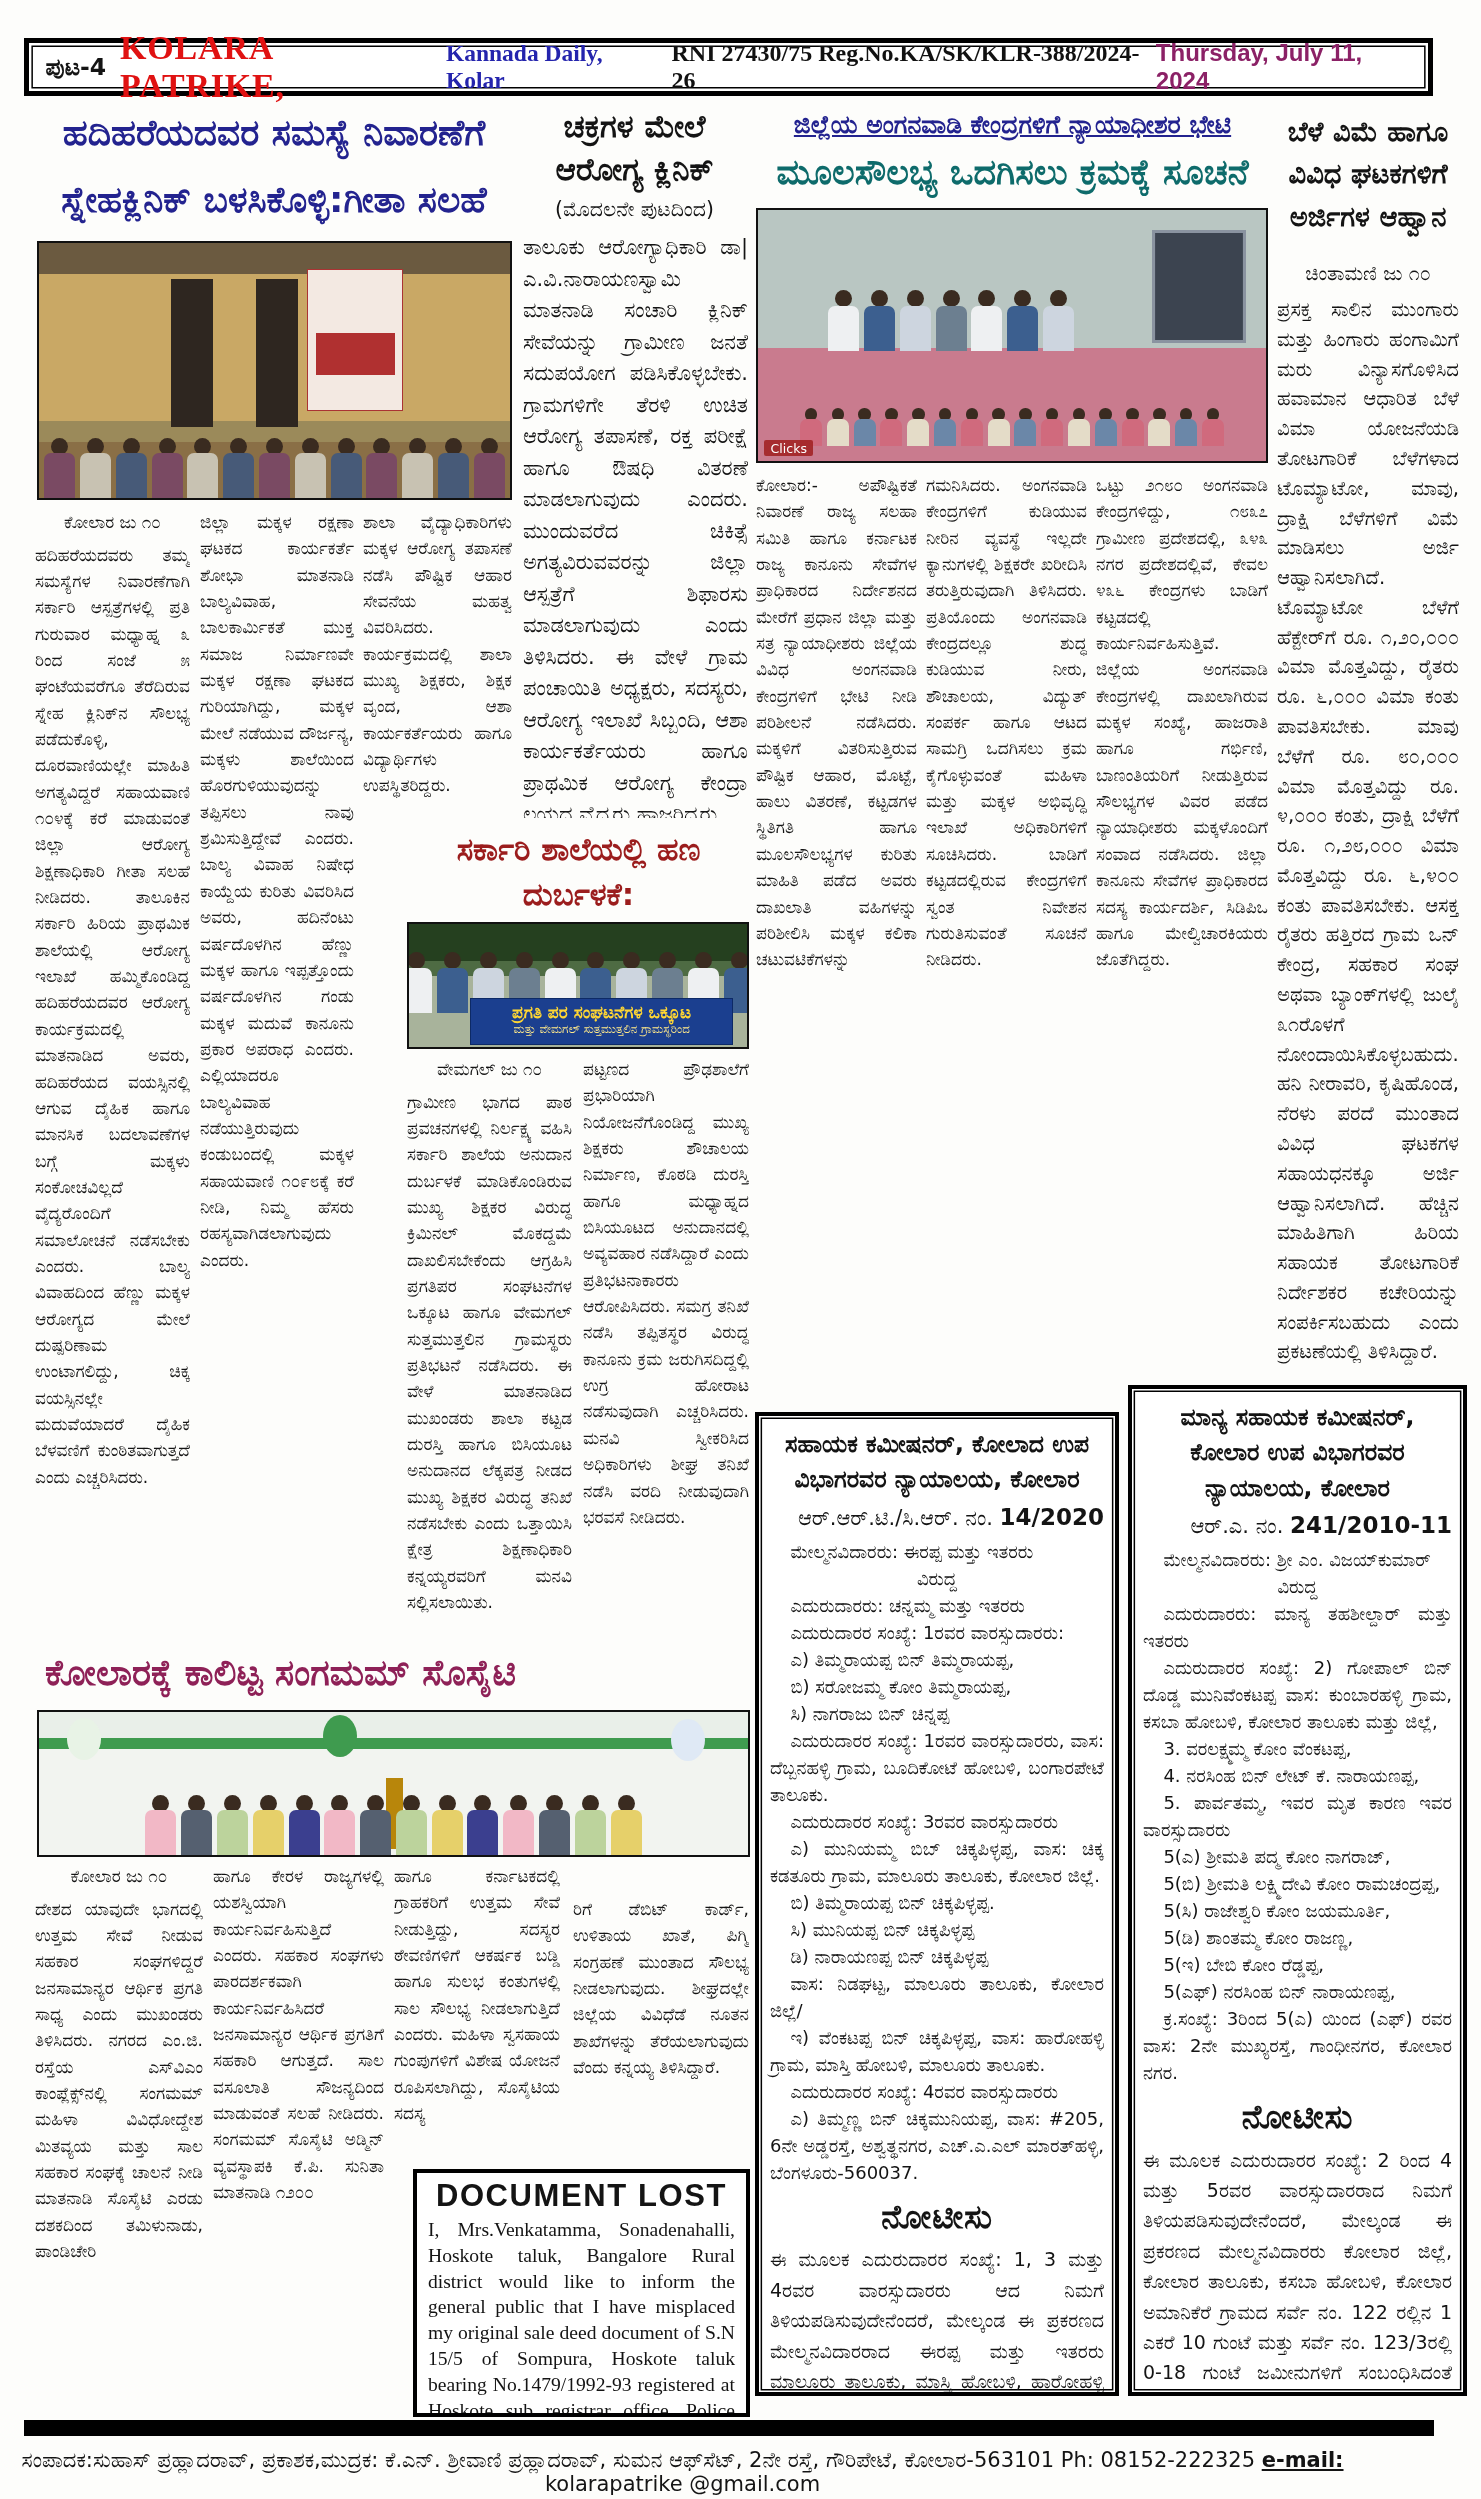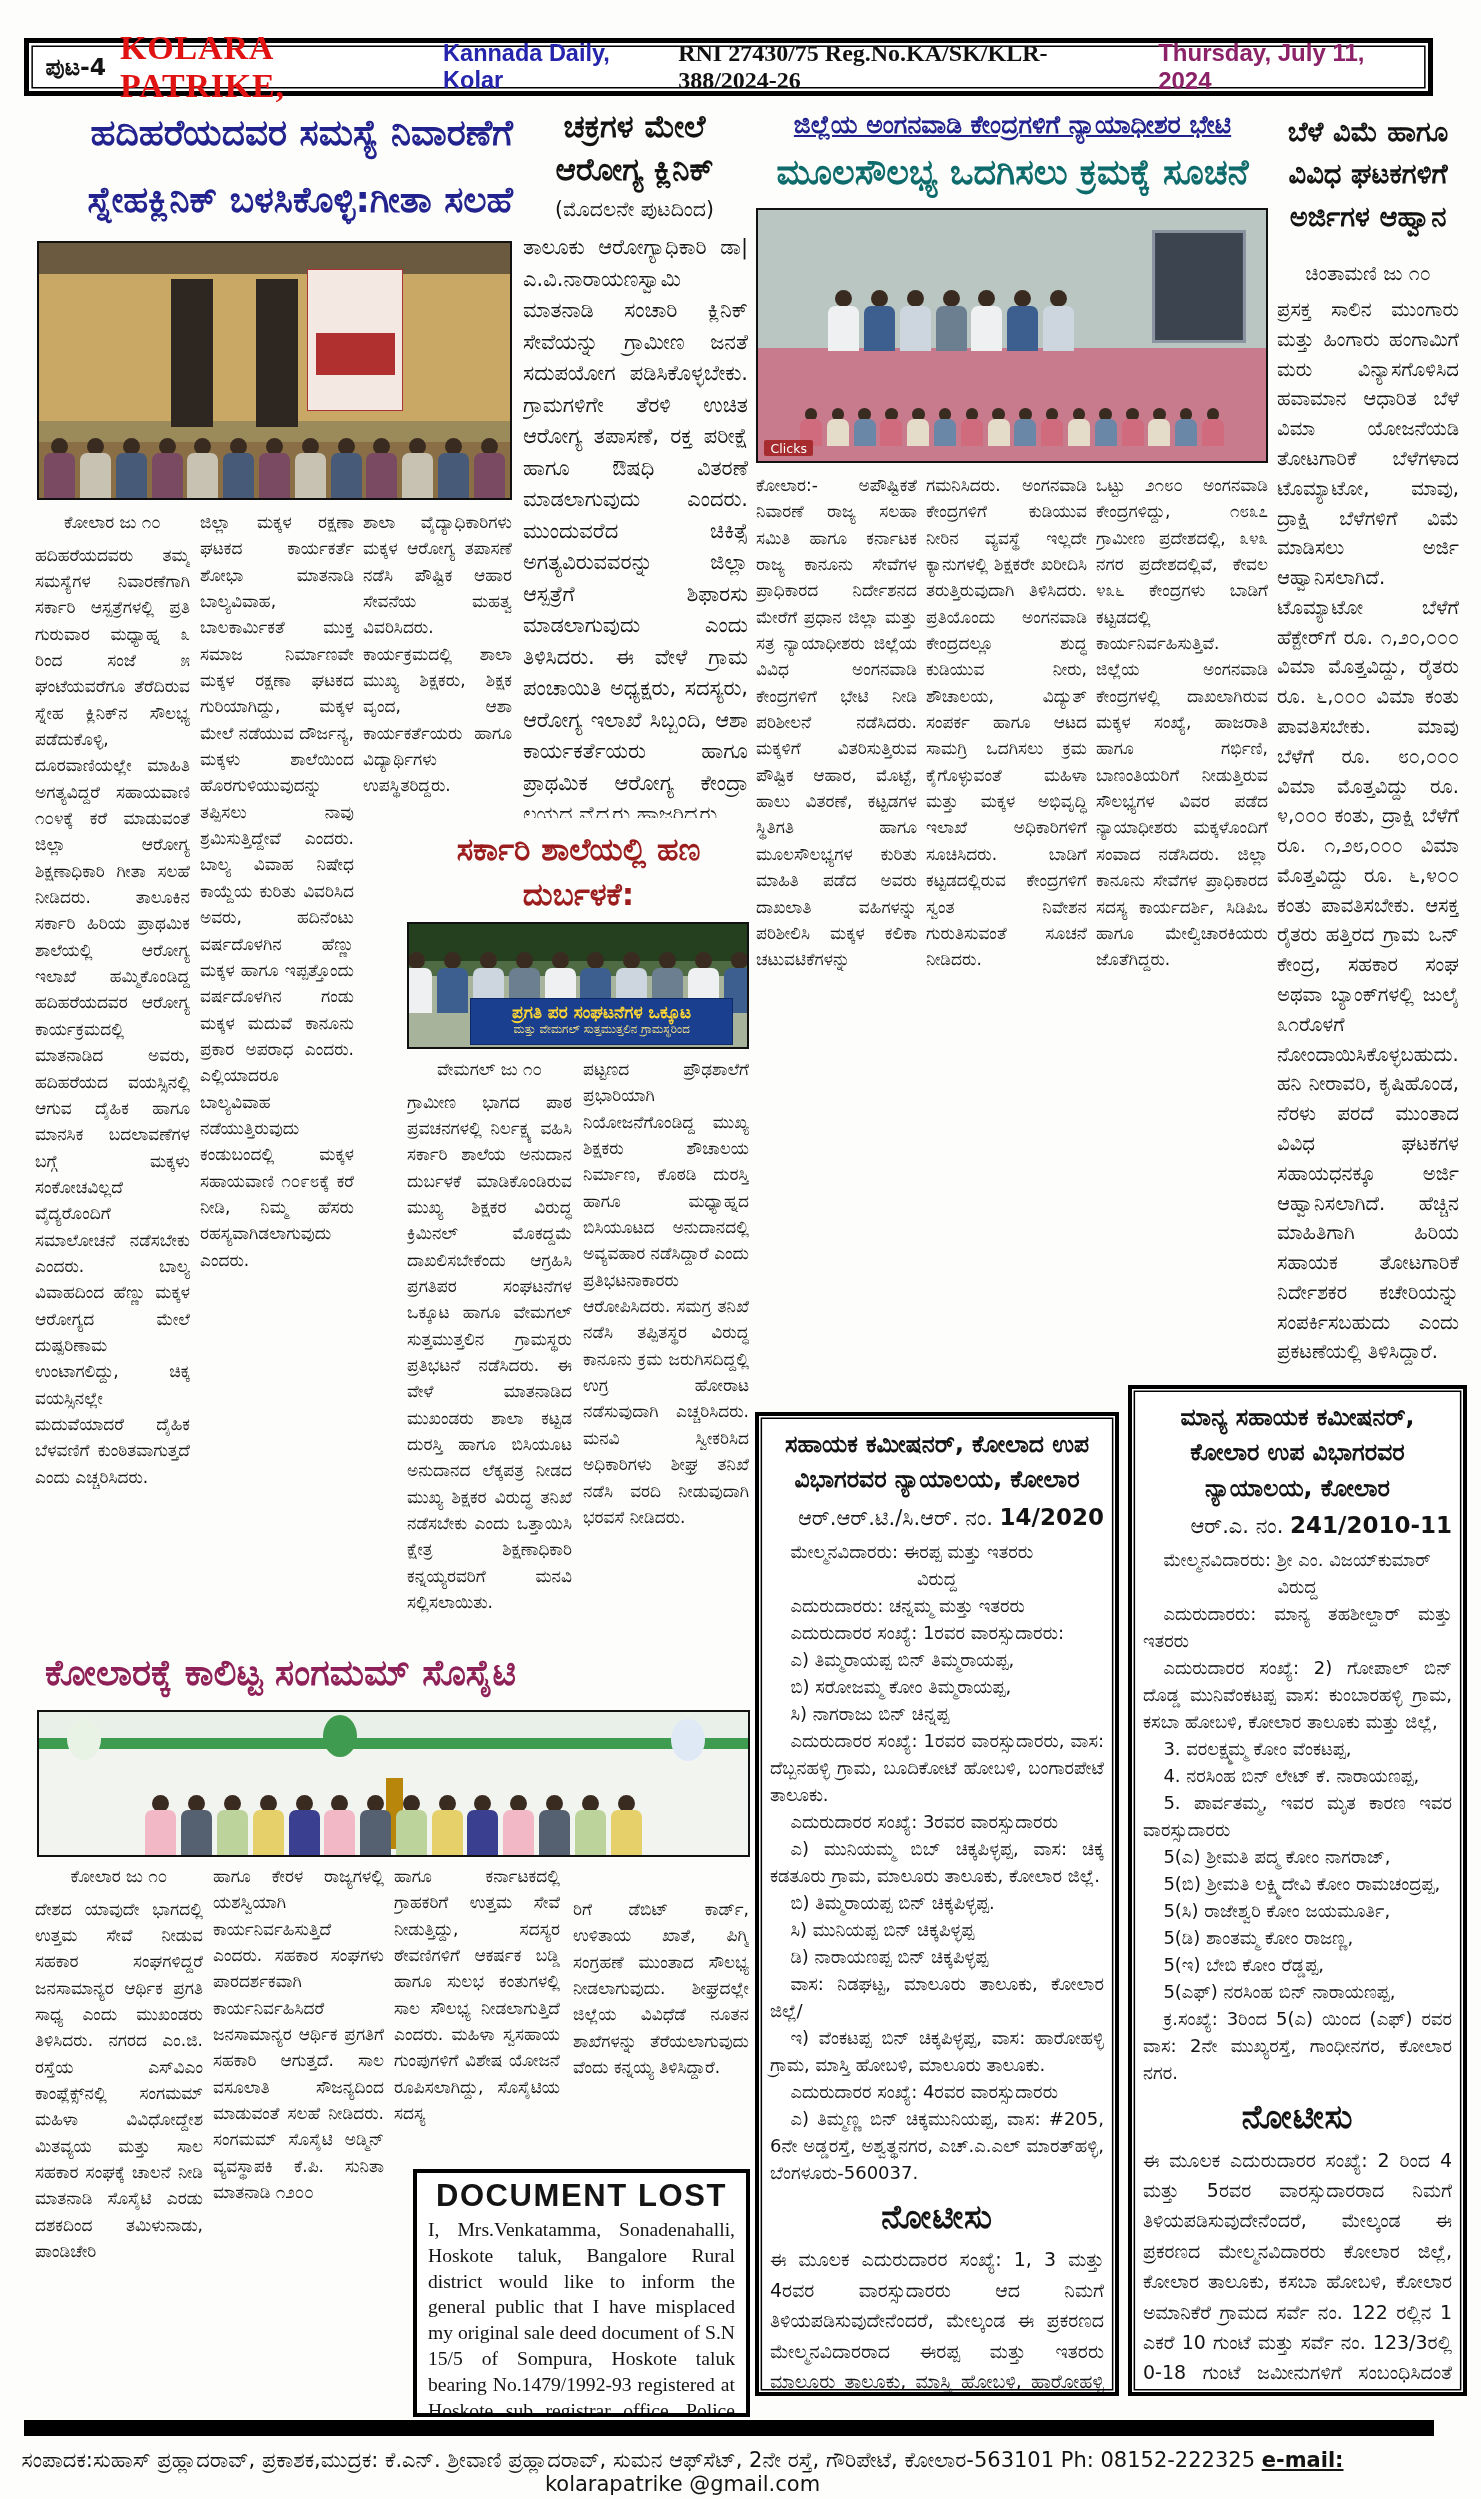--- a/index.html
+++ b/index.html
@@ -4,30 +4,30 @@
 <style>
   html,body{margin:0;padding:0;background:#e8e8e4;}
   .paper{position:relative;width:1481px;height:2500px;background:#fdfdfb;margin:0 auto;overflow:hidden;
          font-family:"DejaVu Sans",sans-serif;color:#141414;}
   
   .masthead{position:absolute;left:23.5px;top:38px;width:1409px;height:58px;border:5.5px solid #000;
             box-shadow:inset 0 0 0 2.4px #fff,inset 0 0 0 3.9px #000;background:#fff;
             display:flex;align-items:center;padding:0 17px;box-sizing:border-box;gap:14px;}
   .mh-page{font-size:23.5px;font-weight:bold;}
   .mh-title{font-family:"Liberation Serif",serif;font-size:34px;font-weight:bold;color:#e01212;letter-spacing:0.8px;}
-  .mh-sub{font-family:Liberation Sans, sans-serif;font-size:23.5px;font-weight:bold;color:#2424ad;}
+  .mh-sub{font-family:Liberation Serif, serif;font-size:23.5px;font-weight:bold;color:#2424ad;}
   .mh-rni{font-family:"Liberation Serif",serif;font-size:24px;font-weight:bold;color:#111;}
   .mh-date{font-family:"Liberation Sans",sans-serif;font-size:24px;font-weight:bold;color:#8b2166;margin-left:auto;}
   
   .abs{position:absolute;box-sizing:border-box;}
   .col{position:absolute;box-sizing:border-box;text-align:justify;font-size:17px;line-height:1.55;overflow:hidden;}
   .dateline{display:block;text-align:center;margin-bottom:6.3px;}
   
   .a-head{left:35px;top:100px;width:478px;height:139px;font-size:36px;line-height:1.85;font-weight:bold;
-          color:#23238f;text-align:right;}
+          color:#23238f;text-align:center;}
   
   .b-h{left:520px;top:105px;width:229px;text-align:center;font-size:31px;font-weight:bold;line-height:1.4;}
   .b-note{left:520px;top:197px;width:229px;text-align:center;font-size:20.4px;}
   .b-body{left:523px;top:232px;width:225px;height:586px;font-size:21px;line-height:1.5;}
   
   .c-head{left:406px;top:827px;width:345px;height:91px;font-size:31px;line-height:1.45;font-weight:bold;
           color:#9b1d1d;text-align:center;}
   
   .d-kicker{left:756px;top:110px;width:513px;text-align:center;font-size:25px;font-weight:bold;color:#23238f;
             text-decoration:underline;}

